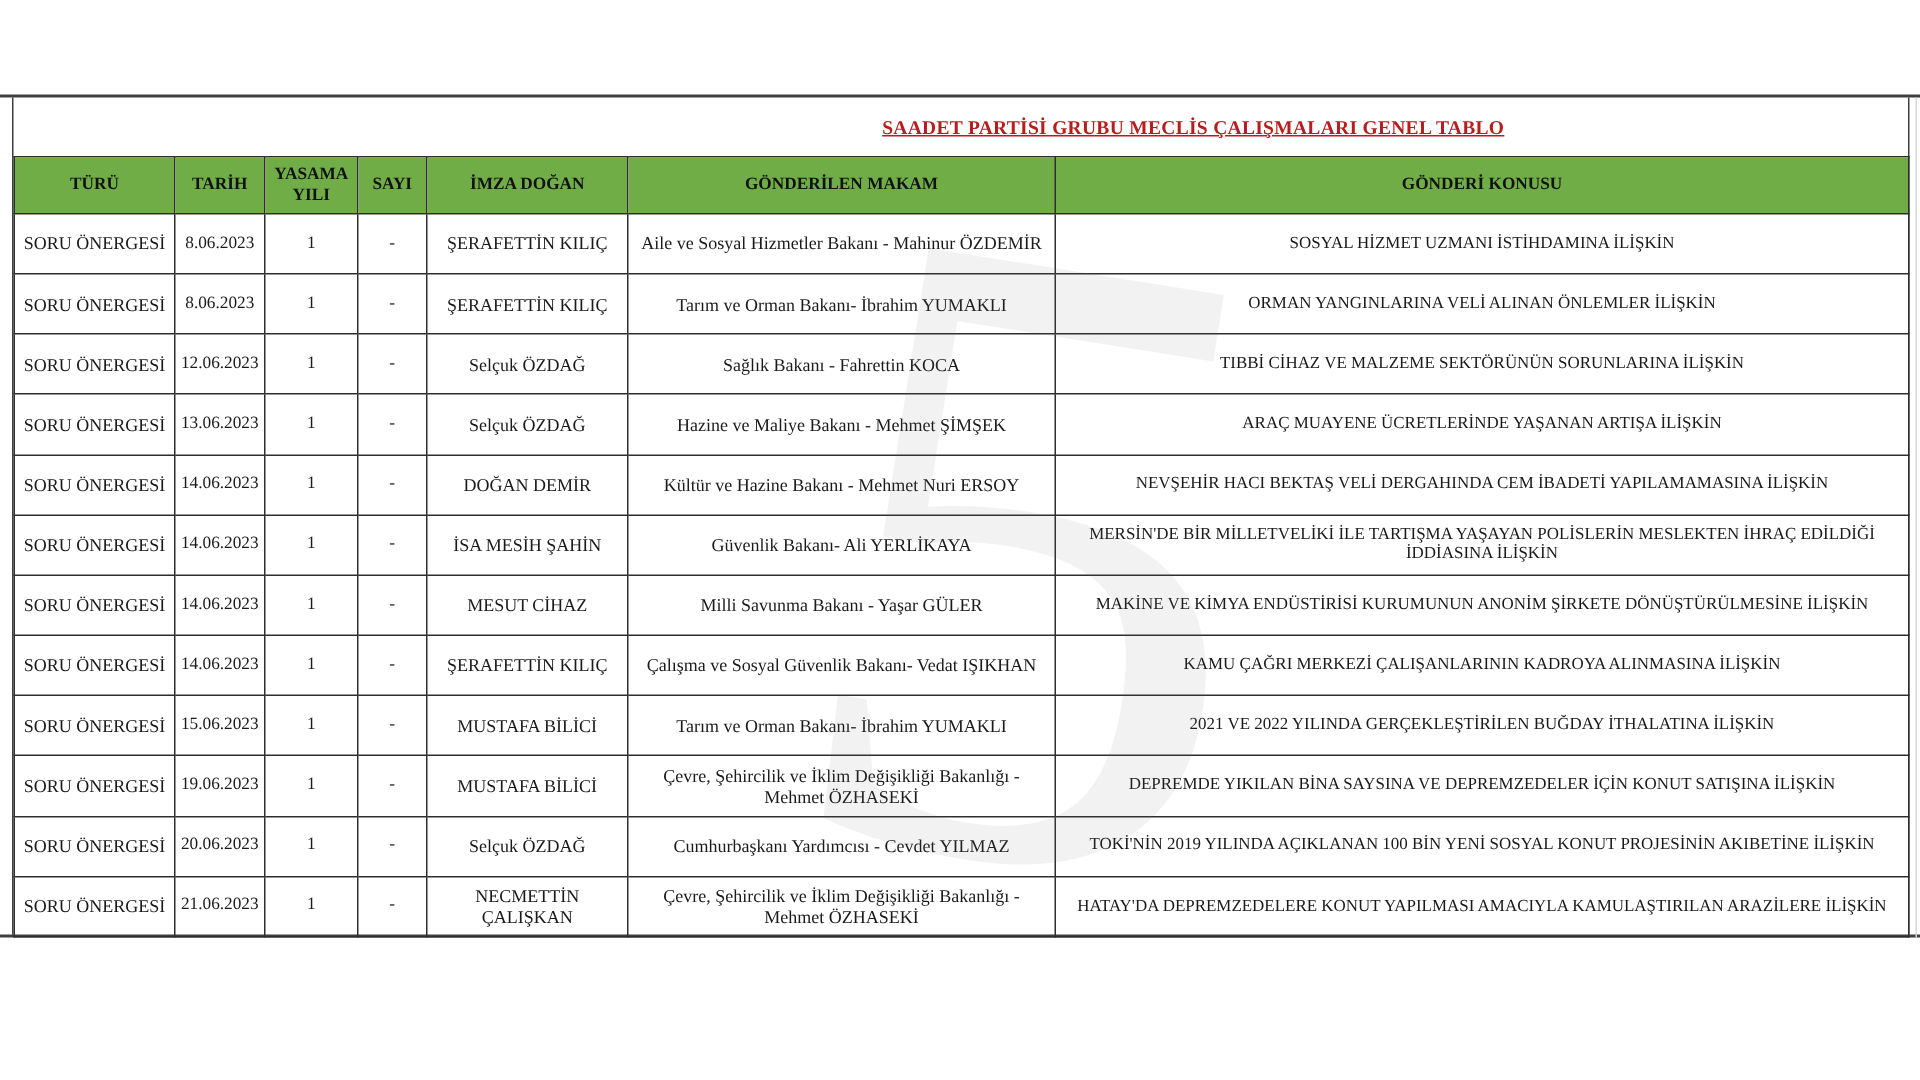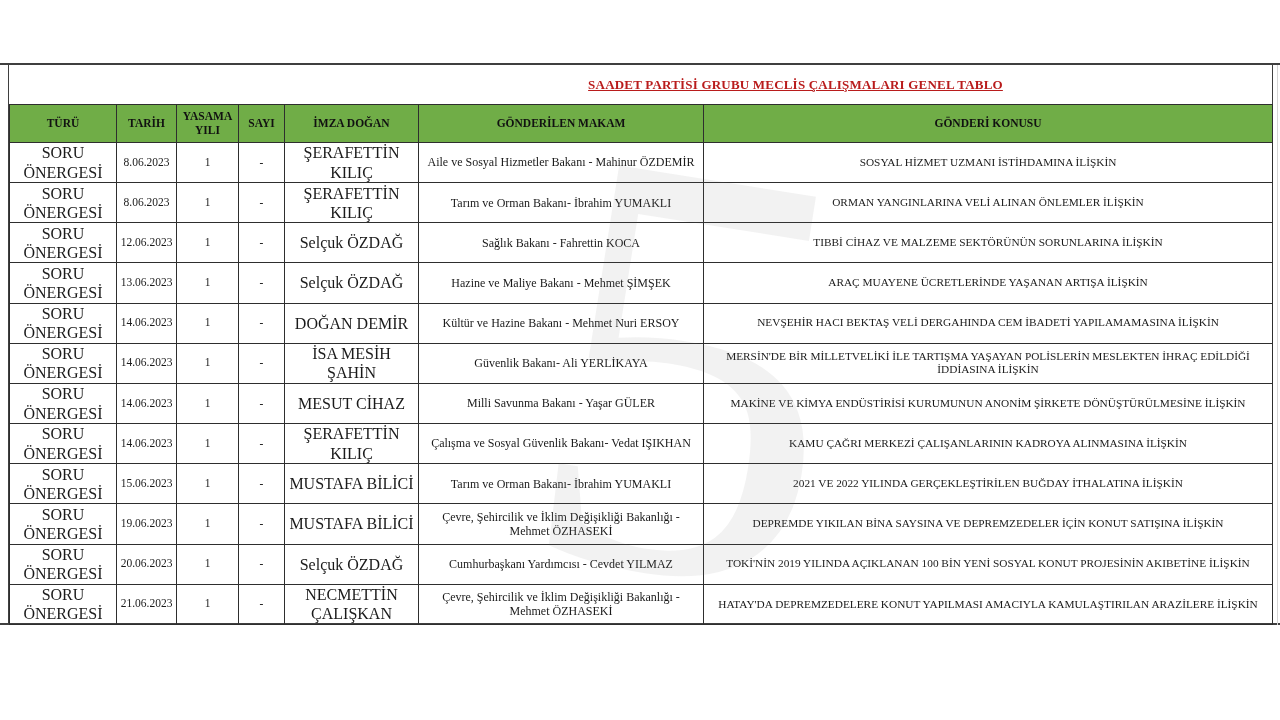--- a/index.html
+++ b/index.html
@@ -23,21 +23,21 @@
   thead th{
     background:#70AD47;height:38px;font-size:11.5px;font-weight:bold;color:#111;
     text-align:center;vertical-align:middle;padding:0 2px;line-height:1.15;
   }
   tbody td{
     height:40.17px;font-size:11.5px;text-align:center;vertical-align:middle;
     padding:0 2px;line-height:1.2;background:transparent;
   }
   td.c-subject{text-align:center;padding-left:2px;font-size:11.3px;}
   td.c-recipient{font-size:12px;font-family:Liberation Serif, serif;}
-  td.c-type,td.c-signer{font-size:16px;}
+  td.c-type,td.c-signer{font-size:12px;}
 
   .watermark{
     position:absolute;left:440px;top:90px;width:500px;height:560px;
     font-family:"Liberation Serif", serif;font-size:600px;line-height:560px;
     color:rgba(110,110,110,0.09);text-align:center;transform:rotate(9deg);
     pointer-events:none;z-index:5;user-select:none;
   }
 </style>
 </head>
 <body>

